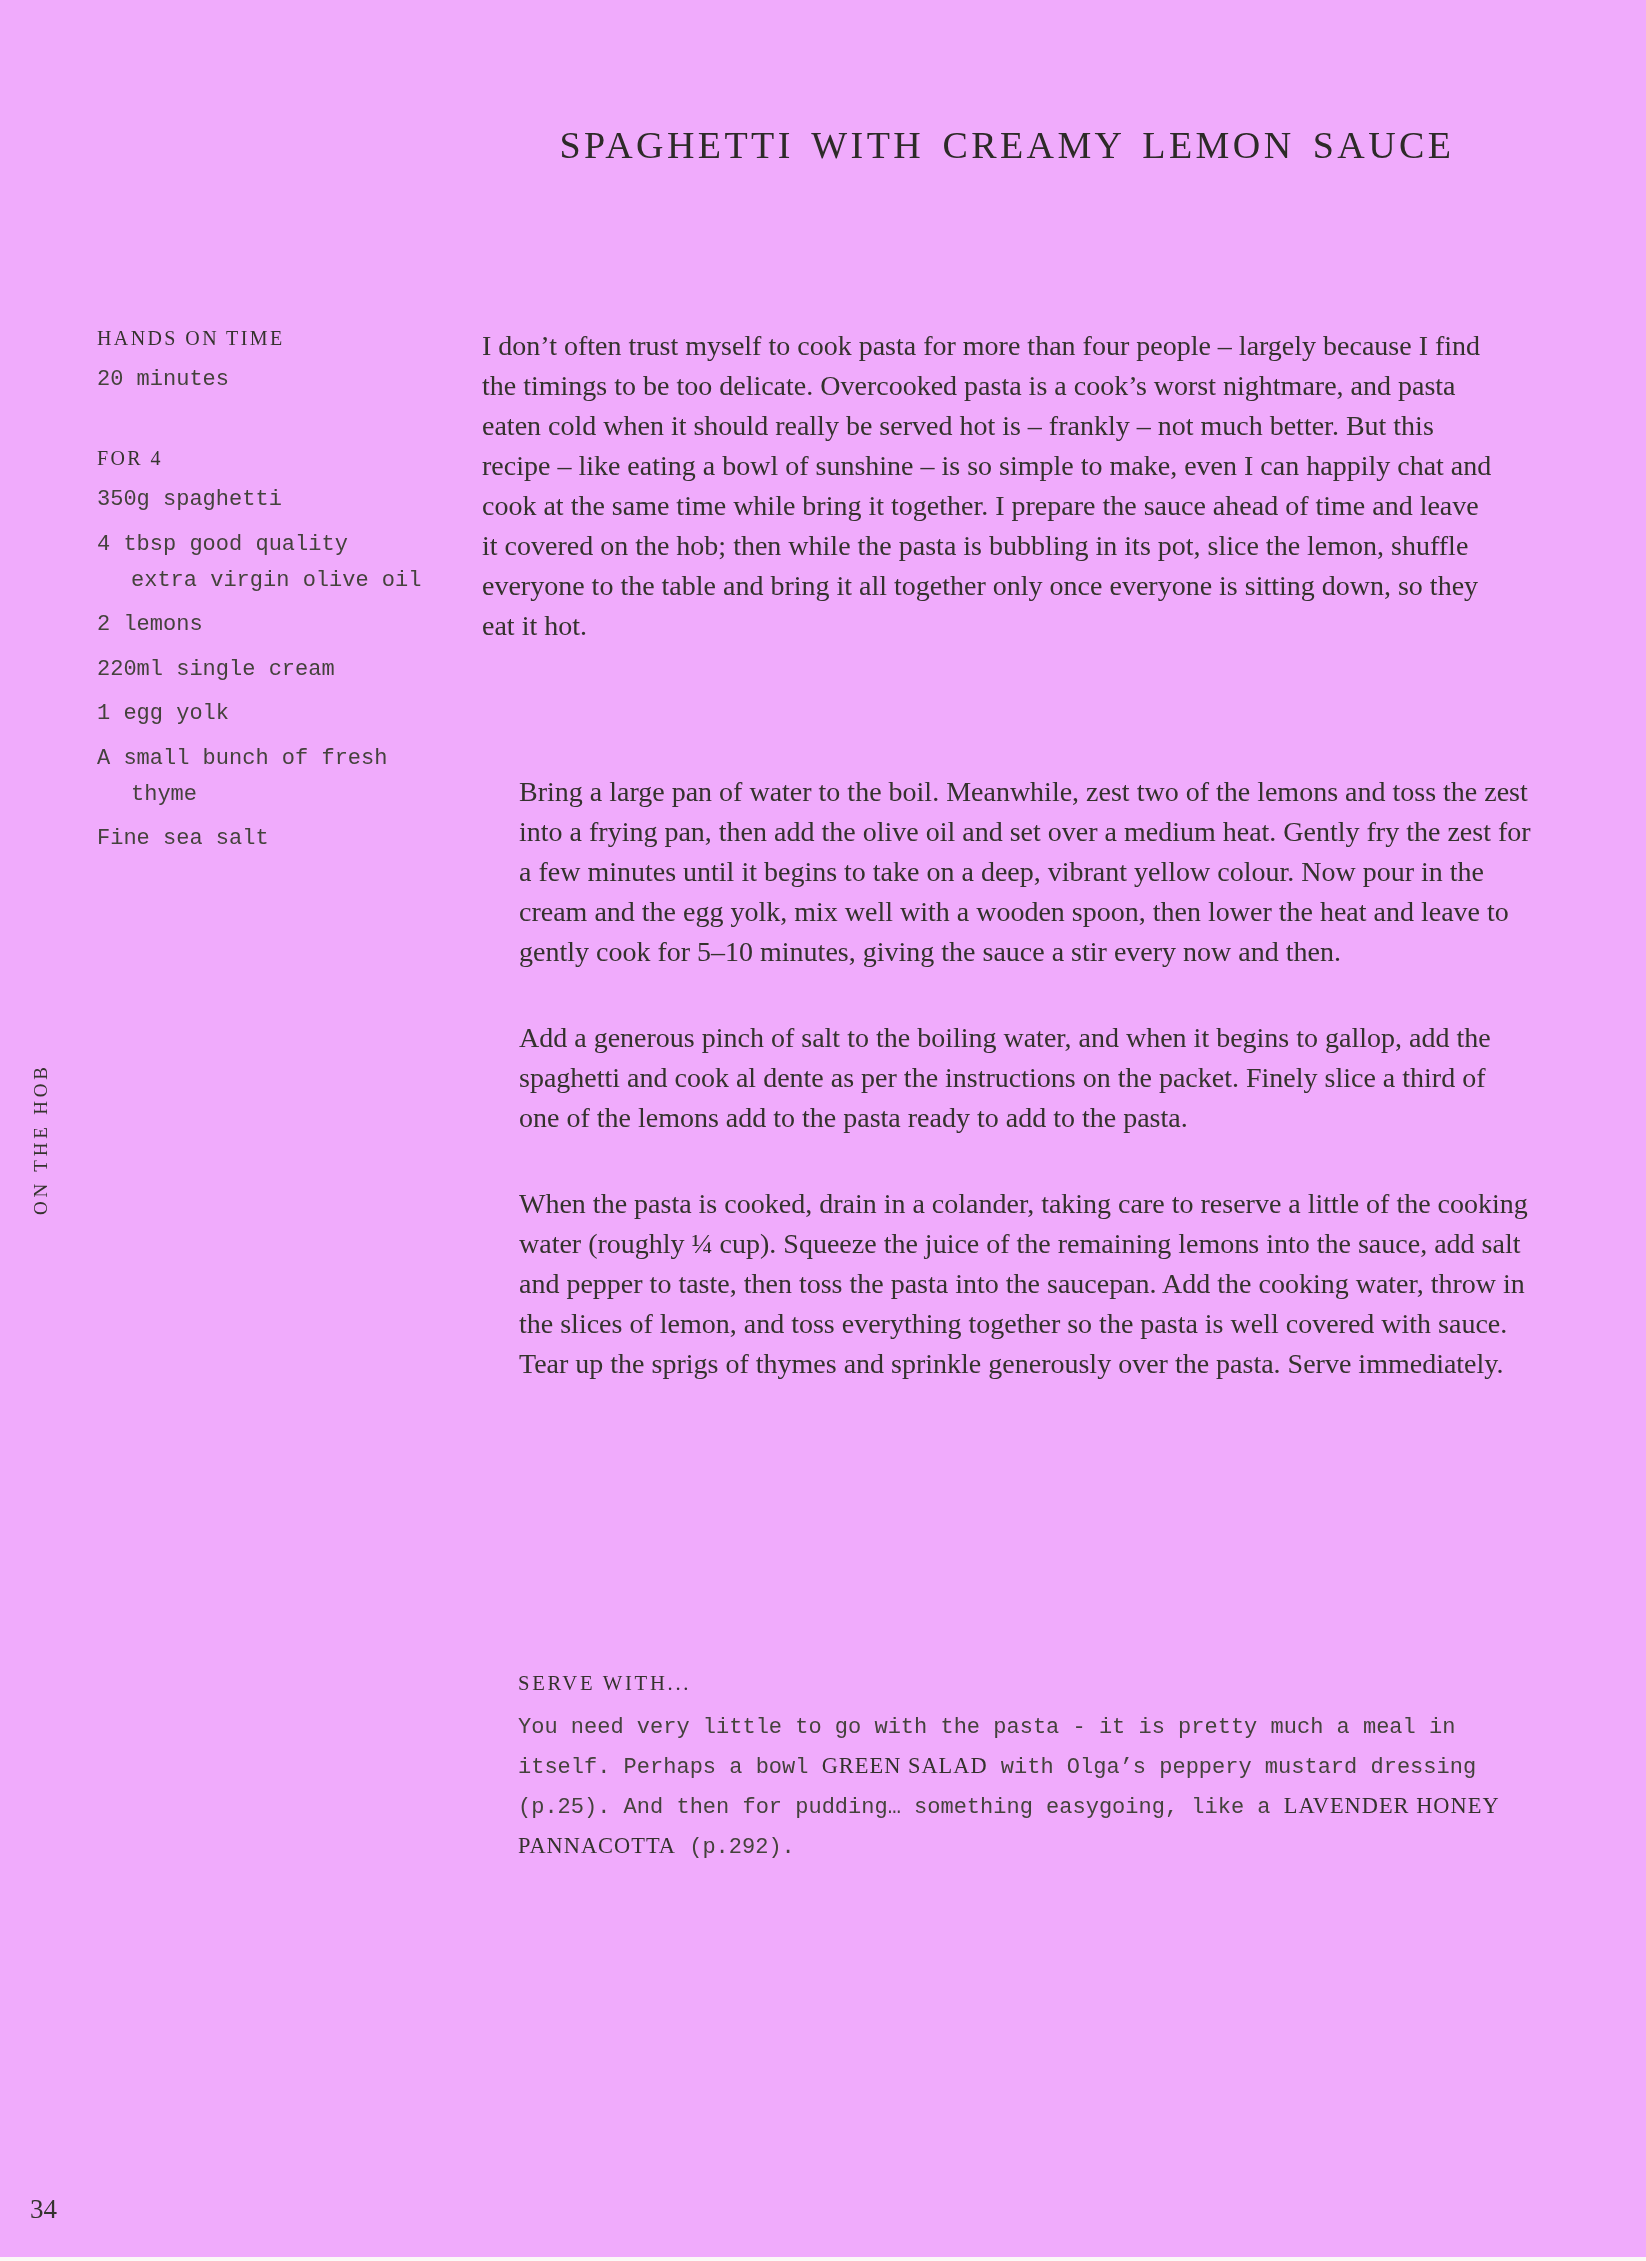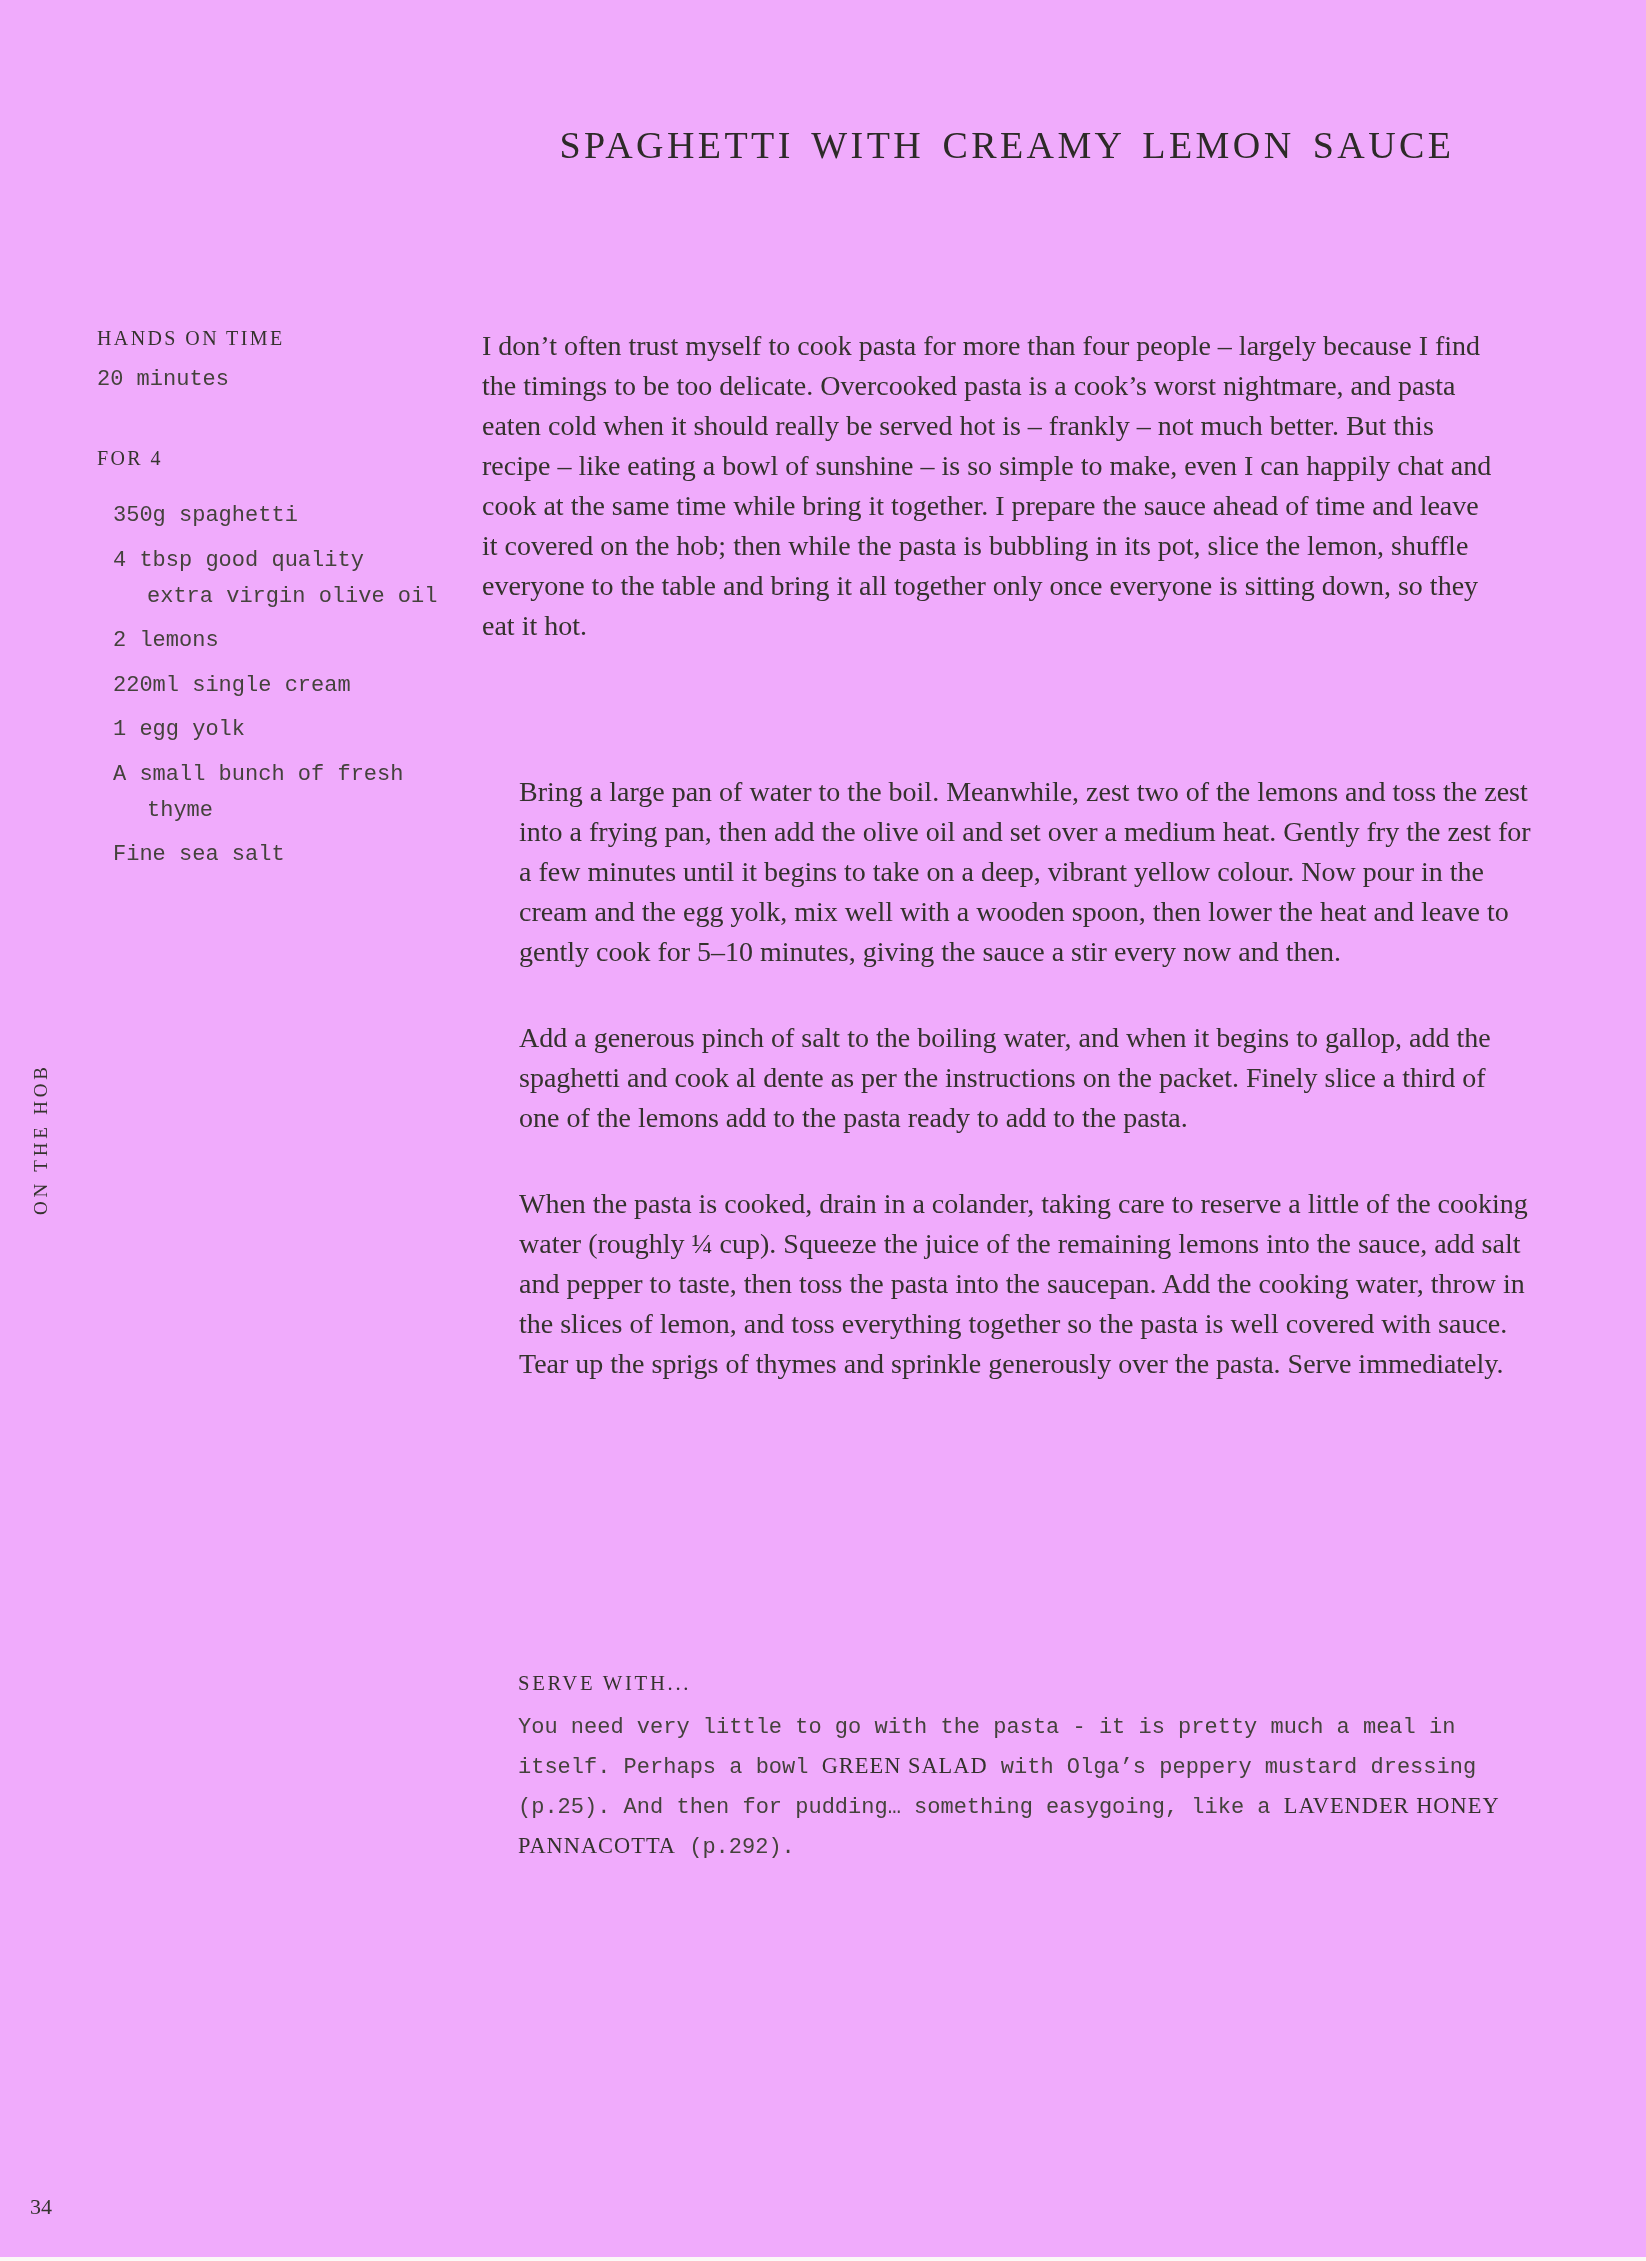--- a/index.html
+++ b/index.html
@@ -50,21 +50,21 @@
     left: 97px;
     font-size: 22px;
     line-height: 28.5px;
     white-space: nowrap;
   }
   .ingredients {
     position: absolute;
     left: 97px;
     top: 482px;
     width: 328px;
-    margin: 16px;
+    margin: 0;
     padding: 0;
     list-style: none;
   }
   .ingredients li {
     font-family: "Liberation Mono", monospace;
     color: #44423c;
     font-size: 22px;
     line-height: 36px;
     padding-left: 34px;
     text-indent: -34px;
@@ -129,21 +129,21 @@
     transform-origin: 0 0;
     font-size: 19px;
     letter-spacing: 0.2em;
     white-space: nowrap;
     color: #35332e;
   }
   .page-number {
     position: absolute;
     left: 30px;
     top: 2194px;
-    font-size: 22px;
+    font-size: 27px;
     color: #35332e;
   }
   .bottom-edge {
     position: absolute;
     left: 0;
     bottom: 0;
     width: 100%;
     height: 4.3px;
     background: #fbfaf7;
   }

